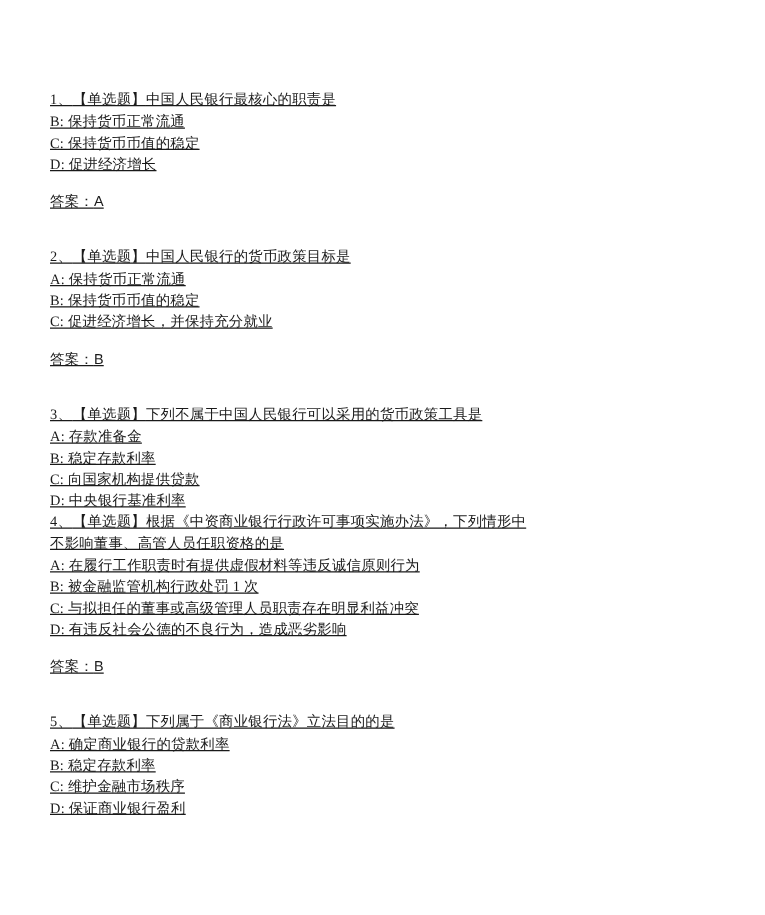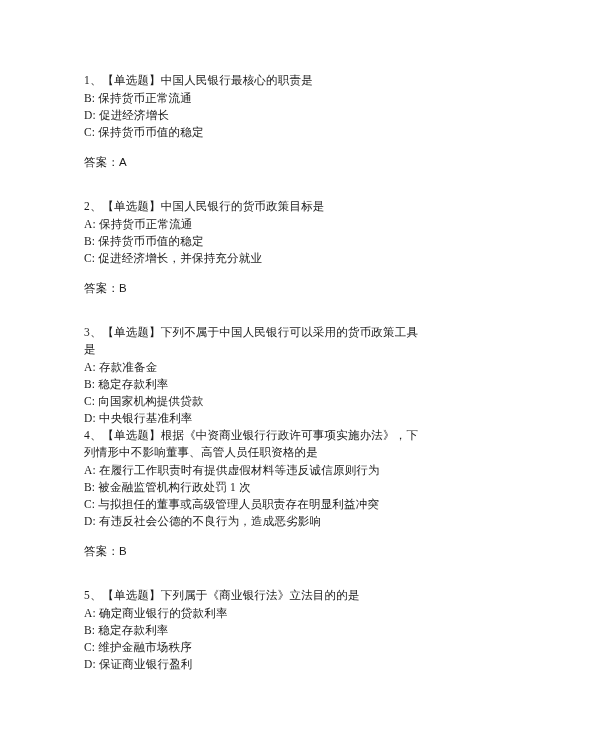--- a/index.html
+++ b/index.html
@@ -12,21 +12,22 @@
     background: #ffffff;
     font-family: "Liberation Serif", "DejaVu Serif", serif;
     color: #1a1a1a;
     overflow: hidden;
   }
   .page {
     position: relative;
     width: 512px;
     height: 732px;
     box-sizing: border-box;
-    padding: 72px 84px 40px 84px;
+    padding: 72px 84px 40px 40px;
+    text-decoration: underline;
   }
   .question-block {
     margin-bottom: 0;
   }
   .q-stem {
     font-size: 11.5px;
     line-height: 17px;
     margin-bottom: 1px;
     letter-spacing: 0.2px;
   }
@@ -59,22 +60,22 @@
 </head>
 <body>
 
 <div class="page">
 
   <div class="question-block">
     <div class="q-stem">
       <span class="q-number">1、</span><span class="q-tag">【单选题】</span><span class="q-text">中国人民银行最核心的职责是</span>
     </div>
     <div class="option">B: 保持货币正常流通</div>
+    <div class="option">C: 保持货币币值的稳定</div>
     <div class="option">D: 促进经济增长</div>
-    <div class="option">C: 保持货币币值的稳定</div>
     <div class="answer">
       <span>答案：</span><span class="ans-val">A</span>
     </div>
   </div>
 
   <div class="question-block">
     <div class="q-stem">
       <span class="q-number">2、</span><span class="q-tag">【单选题】</span><span class="q-text">中国人民银行的货币政策目标是</span>
     </div>
     <div class="option">A: 保持货币正常流通</div>

